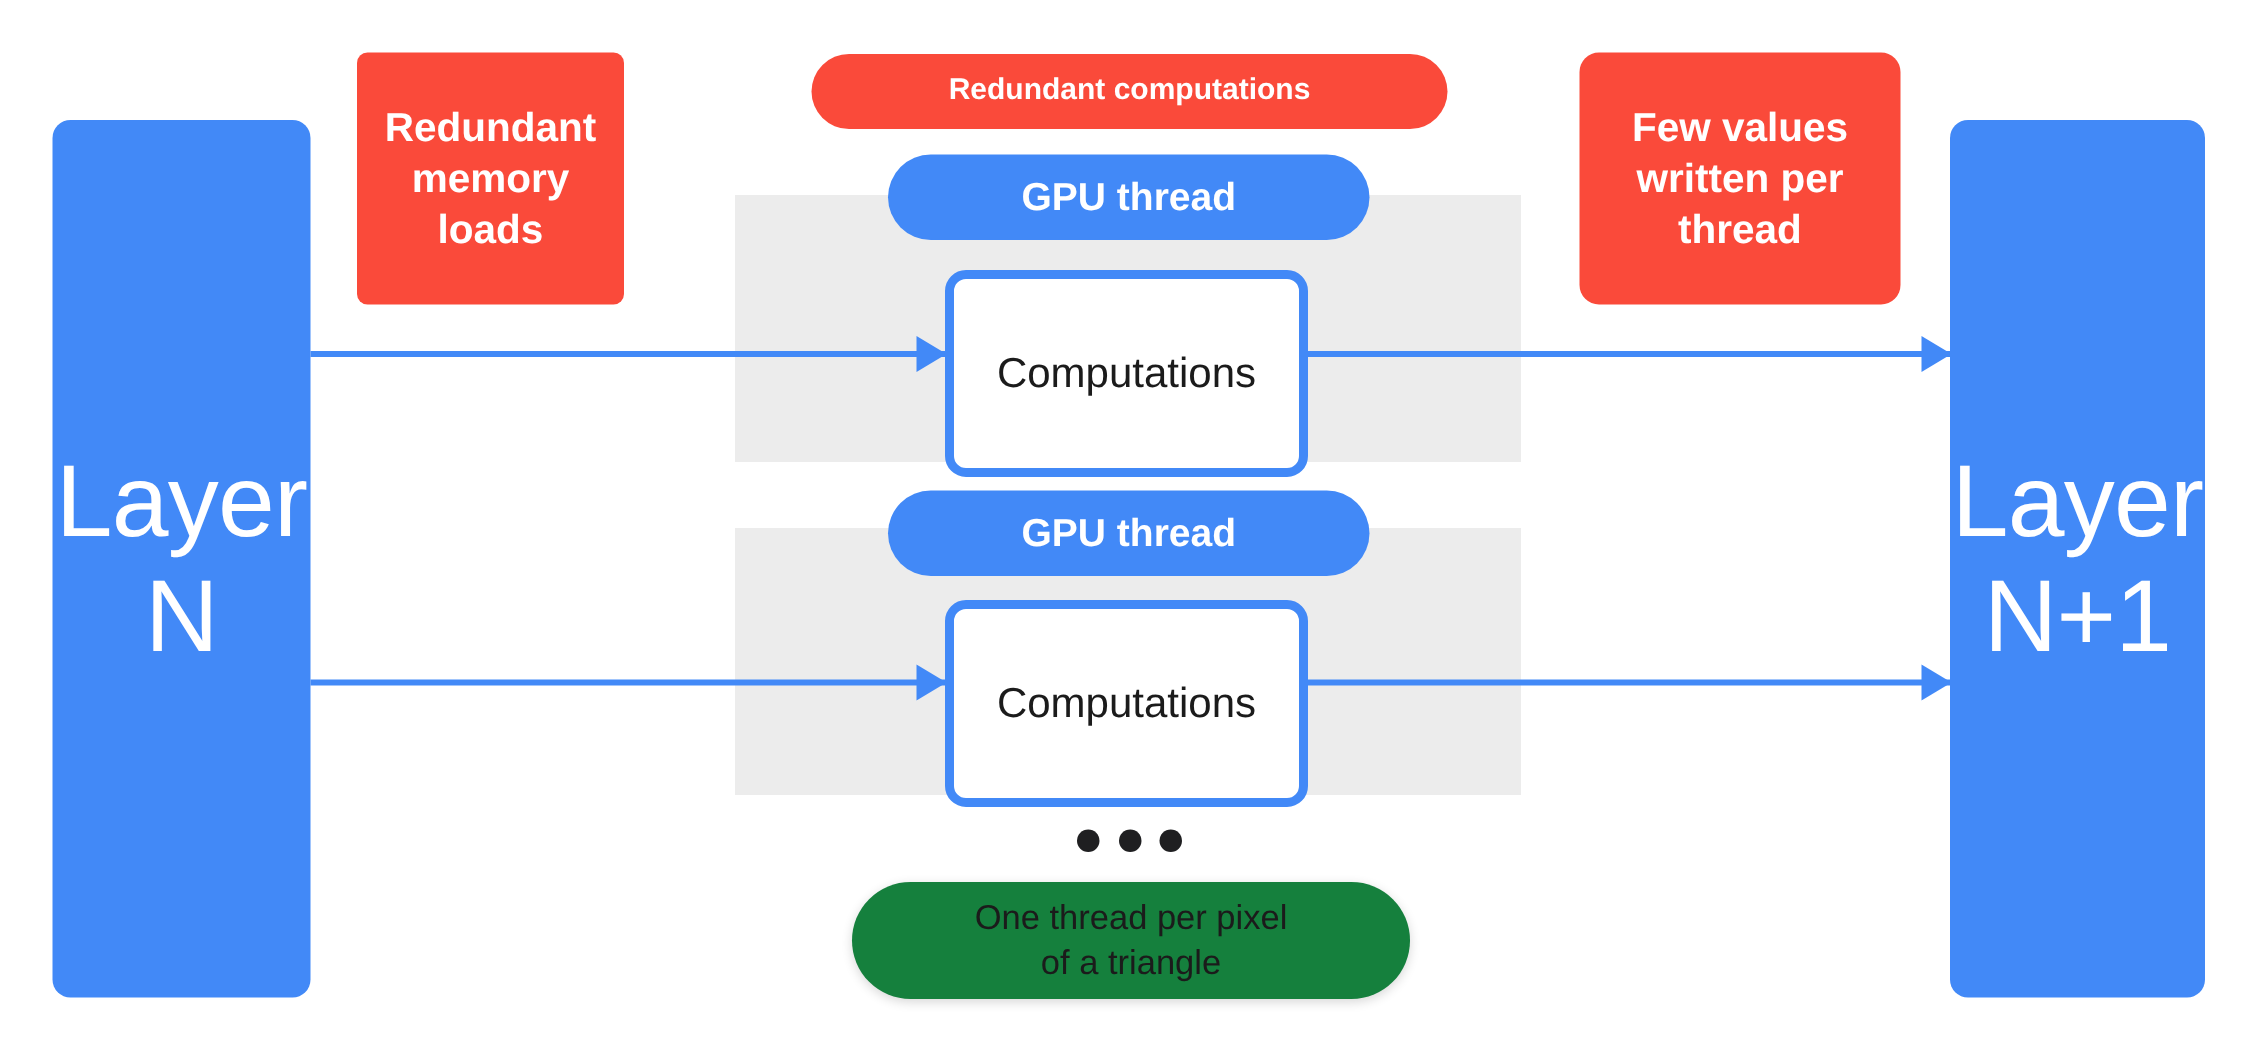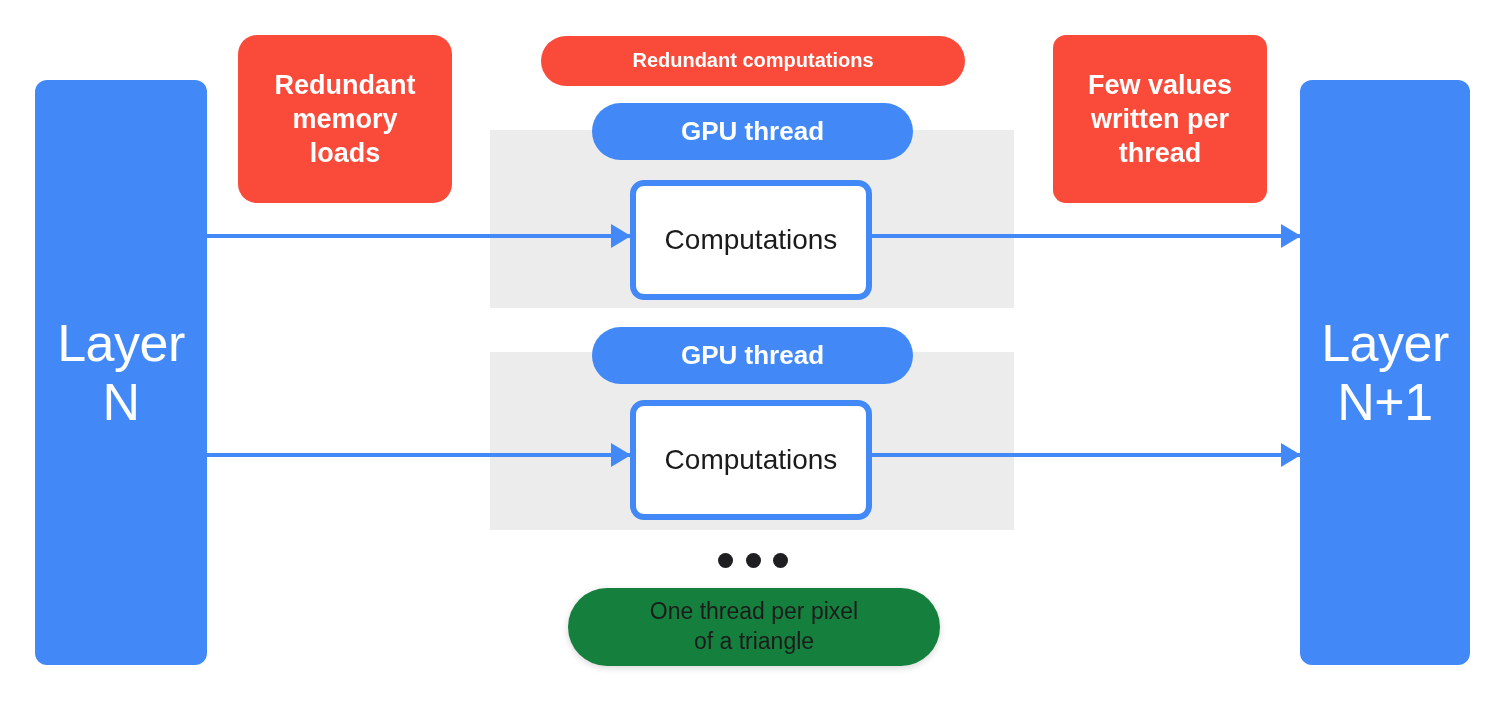--- a/index.html
+++ b/index.html
@@ -21,21 +21,21 @@
   
   .layer-box {
     position: absolute;
     background: #4289F7;
     border-radius: 12px;
     display: flex;
     align-items: center;
     justify-content: center;
     color: #ffffff;
     text-align: center;
-    font-size: 52px;
+    font-size: 68px;
     font-weight: 400;
     line-height: 1.12;
     letter-spacing: -0.5px;
     white-space: pre-line;
   }
   #layer-n   { left: 35px;   top: 80px; width: 172px; height: 585px; }
   #layer-np1 { left: 1300px; top: 80px; width: 170px; height: 585px; }
 
   
   .red-box {
@@ -44,22 +44,22 @@
     color: #ffffff;
     font-weight: bold;
     text-align: center;
     display: flex;
     align-items: center;
     justify-content: center;
     white-space: pre-line;
     line-height: 1.26;
   }
   #red-left {
-    left: 238px; top: 35px; width: 214px; height: 168px;
-    border-radius: 19px; font-size: 27px;
+    left: 238px; top: 35px; width: 178px; height: 168px;
+    border-radius: 7px; font-size: 27px;
   }
   #red-right {
     left: 1053px; top: 35px; width: 214px; height: 168px;
     border-radius: 13px; font-size: 27px;
   }
   #red-top {
     left: 541px; top: 36px; width: 424px; height: 50px;
     border-radius: 25px; font-size: 20px;
   }
 
@@ -90,21 +90,21 @@
     text-align: center;
   }
   #gpu-pill-1 { top: 103px; }
   #gpu-pill-2 { top: 327px; }
 
   
   .comp-box {
     position: absolute;
     left: 630px;
     width: 242px;
-    height: 120px;
+    height: 138px;
     background: #ffffff;
     border: 6px solid #4289F7;
     border-radius: 14px;
     box-sizing: border-box;
     display: flex;
     align-items: center;
     justify-content: center;
     font-size: 28px;
     color: #1b1b1b;
   }

